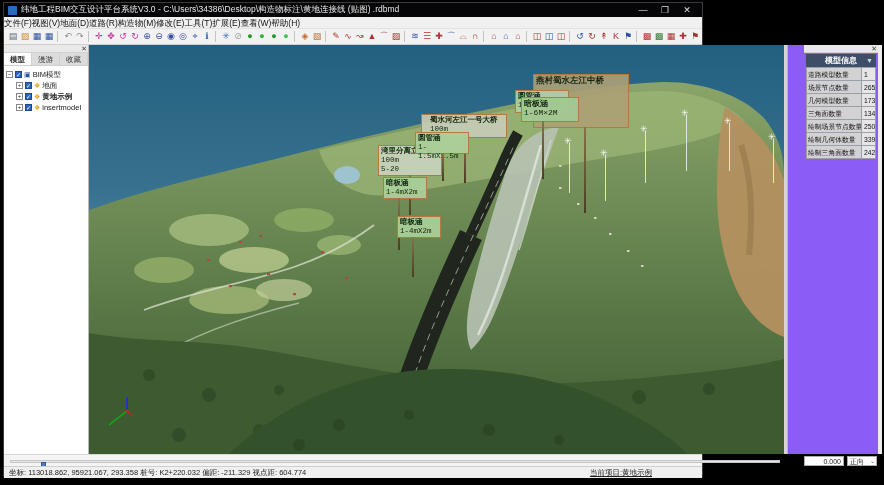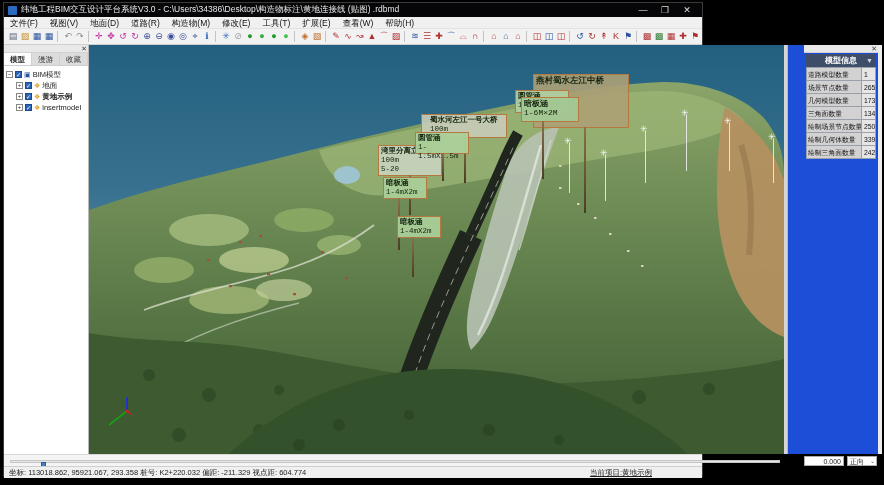--- a/index.html
+++ b/index.html
@@ -7,21 +7,21 @@
   *{box-sizing:border-box;}
   #window{position:absolute;left:3px;top:2px;width:700px;height:475px;background:#f0f0f0;border:1px solid #3a3a3a;}
   
   #titlebar{position:absolute;left:0;top:0;width:100%;height:14px;background:#060608;color:#e8e8e8;
     display:flex;align-items:center;font-size:8.5px;padding:0 4px;}
   #app-icon{width:9px;height:9px;background:#2a6bc0;margin-right:4px;flex:0 0 auto;border-radius:1px;}
   #title-text{white-space:nowrap;overflow:hidden;flex:1 1 auto;}
   .winbtn{width:22px;text-align:center;color:#ddd;font-size:9px;line-height:14px;cursor:default;}
   
   #menubar{position:absolute;left:0;top:14px;width:100%;height:12px;background:#f0f0f0;display:flex;align-items:center;font-size:8.5px;color:#111;border-bottom:1px solid #e2e2e2;}
-  .menu-item{padding:0 6px;line-height:12px;}
+  .menu-item{padding:0 0;line-height:12px;}
   
   #toolbar{position:absolute;left:0;top:26px;width:100%;height:16px;background:#f2f2f2;border-bottom:1px solid #cfcfcf;
     display:flex;align-items:center;padding:0 3px;overflow:hidden;}
   .ticon{width:12px;height:13px;font-size:9px;line-height:13px;text-align:center;flex:0 0 auto;}
   .tsep{width:5px;height:11px;border-left:1px solid #c3c3c3;margin-left:2px;flex:0 0 auto;}
   
   #main{position:absolute;left:0;top:42px;width:100%;height:409px;}
   
   #left-panel{position:absolute;left:0;top:0;width:85px;height:409px;background:#fff;border-right:1px solid #b9b9b9;}
   .mini-head{height:8px;background:#e9e9e9;border-bottom:1px solid #d2d2d2;position:relative;}
@@ -44,21 +44,21 @@
   .turbine{position:absolute;width:1px;}
   .tpole{position:absolute;left:0;top:0;width:1px;background:#e9ecee;opacity:.9;}
   .trotor{position:absolute;left:-5px;top:-6px;color:#f2f4f5;font-size:9px;line-height:9px;}
   .sign{position:absolute;border:1px solid #b5793f;color:#14240f;padding:1px 2px;line-height:1.18;
     font-family:Liberation Mono, monospace;}
   .sign-line1{font-weight:bold;}
   .sign-pole{position:absolute;top:100%;width:2px;background:linear-gradient(#8a714a,#4c3d24);}
   #axis-gizmo{position:absolute;left:14px;top:348px;}
   
   #splitter{position:absolute;left:780px;top:0;width:3px;height:409px;background:#d6d6d6;}
-  #right-panel{position:absolute;left:783px;top:0;width:91px;height:409px;background:#1d4ed8;border-left:1px solid #b9b9b9;padding-left:16px;}
+  #right-panel{position:absolute;left:783px;top:0;width:91px;height:409px;background:#8b5cf6;border-left:1px solid #b9b9b9;padding-left:16px;}
   #rp-title{height:13px;background:#3f4e68;color:#fff;font-size:8px;font-weight:bold;line-height:13px;text-align:center;position:relative;margin:1px 2px 0 2px;}
   #rp-caret{position:absolute;right:3px;top:0;font-size:7px;color:#cfd6e4;}
   #info-table{margin:0 2px;border:1px solid #9aa0a8;border-top:none;font-size:6.8px;color:#111;}
   .irow{display:flex;border-top:1px solid #9aa0a8;height:13px;}
   .icell-l{width:55px;background:#d2d2d2;padding:1px 1px;line-height:11px;white-space:nowrap;overflow:hidden;border-right:1px solid #9aa0a8;}
   .icell-v{flex:1;background:#e6e6e6;padding:1px 2px;line-height:11px;white-space:nowrap;overflow:hidden;}
   #right-edge{position:absolute;left:874px;top:0;width:4px;height:409px;background:#ececec;}
   
   #slider-row{position:absolute;left:0;top:451px;width:100%;height:12px;background:#f4f4f4;border-top:1px solid #d8d8d8;}
   #slider-groove{position:absolute;left:6px;top:5px;width:770px;height:3px;background:#e6e6e6;border:1px solid #c6c6c6;}

